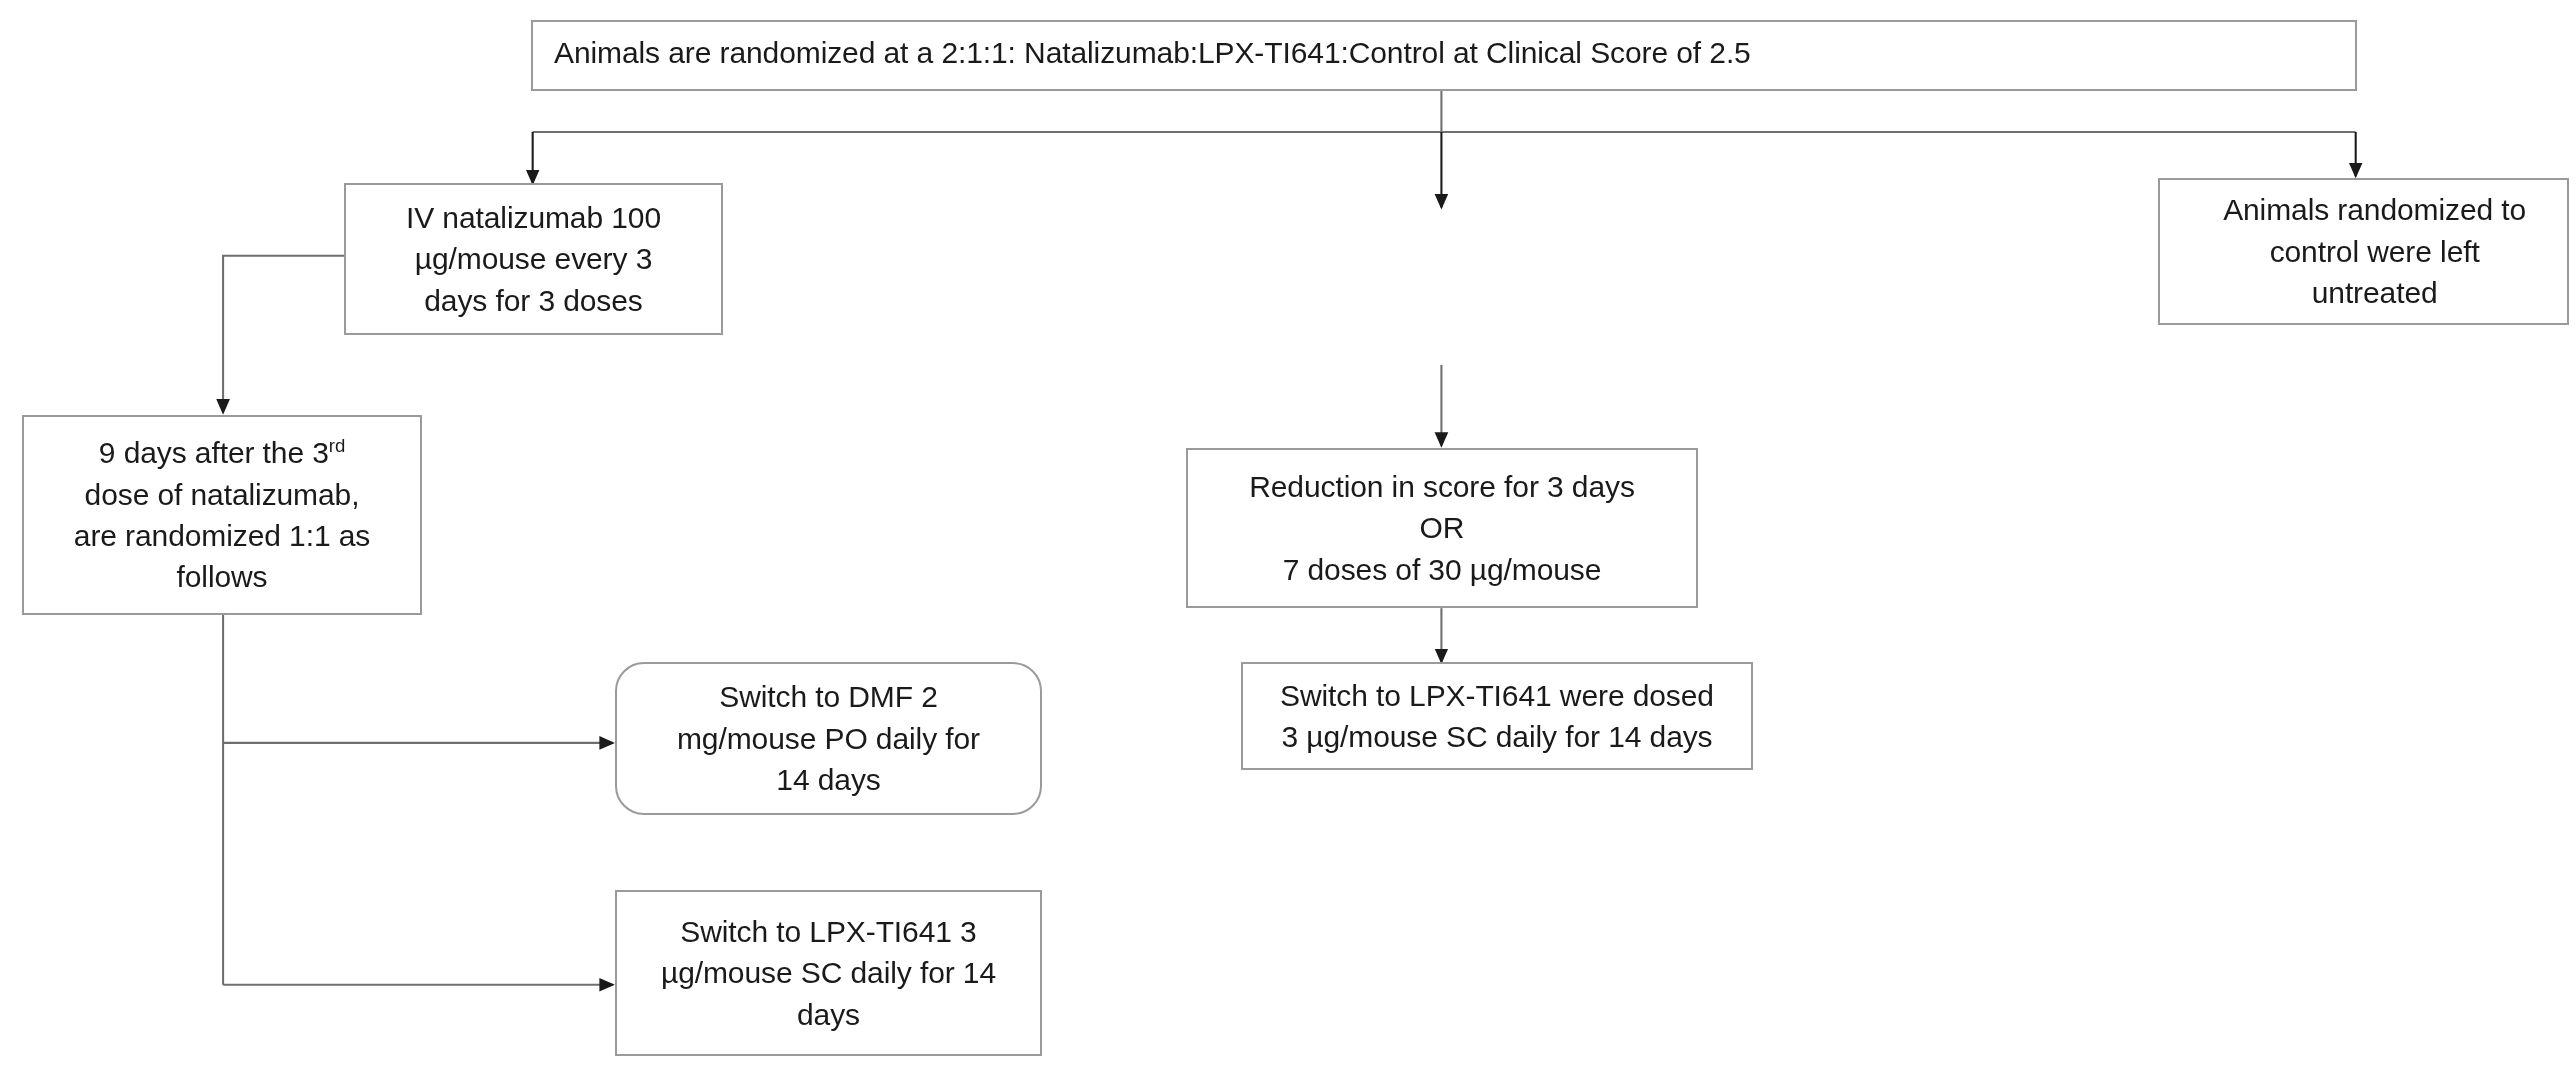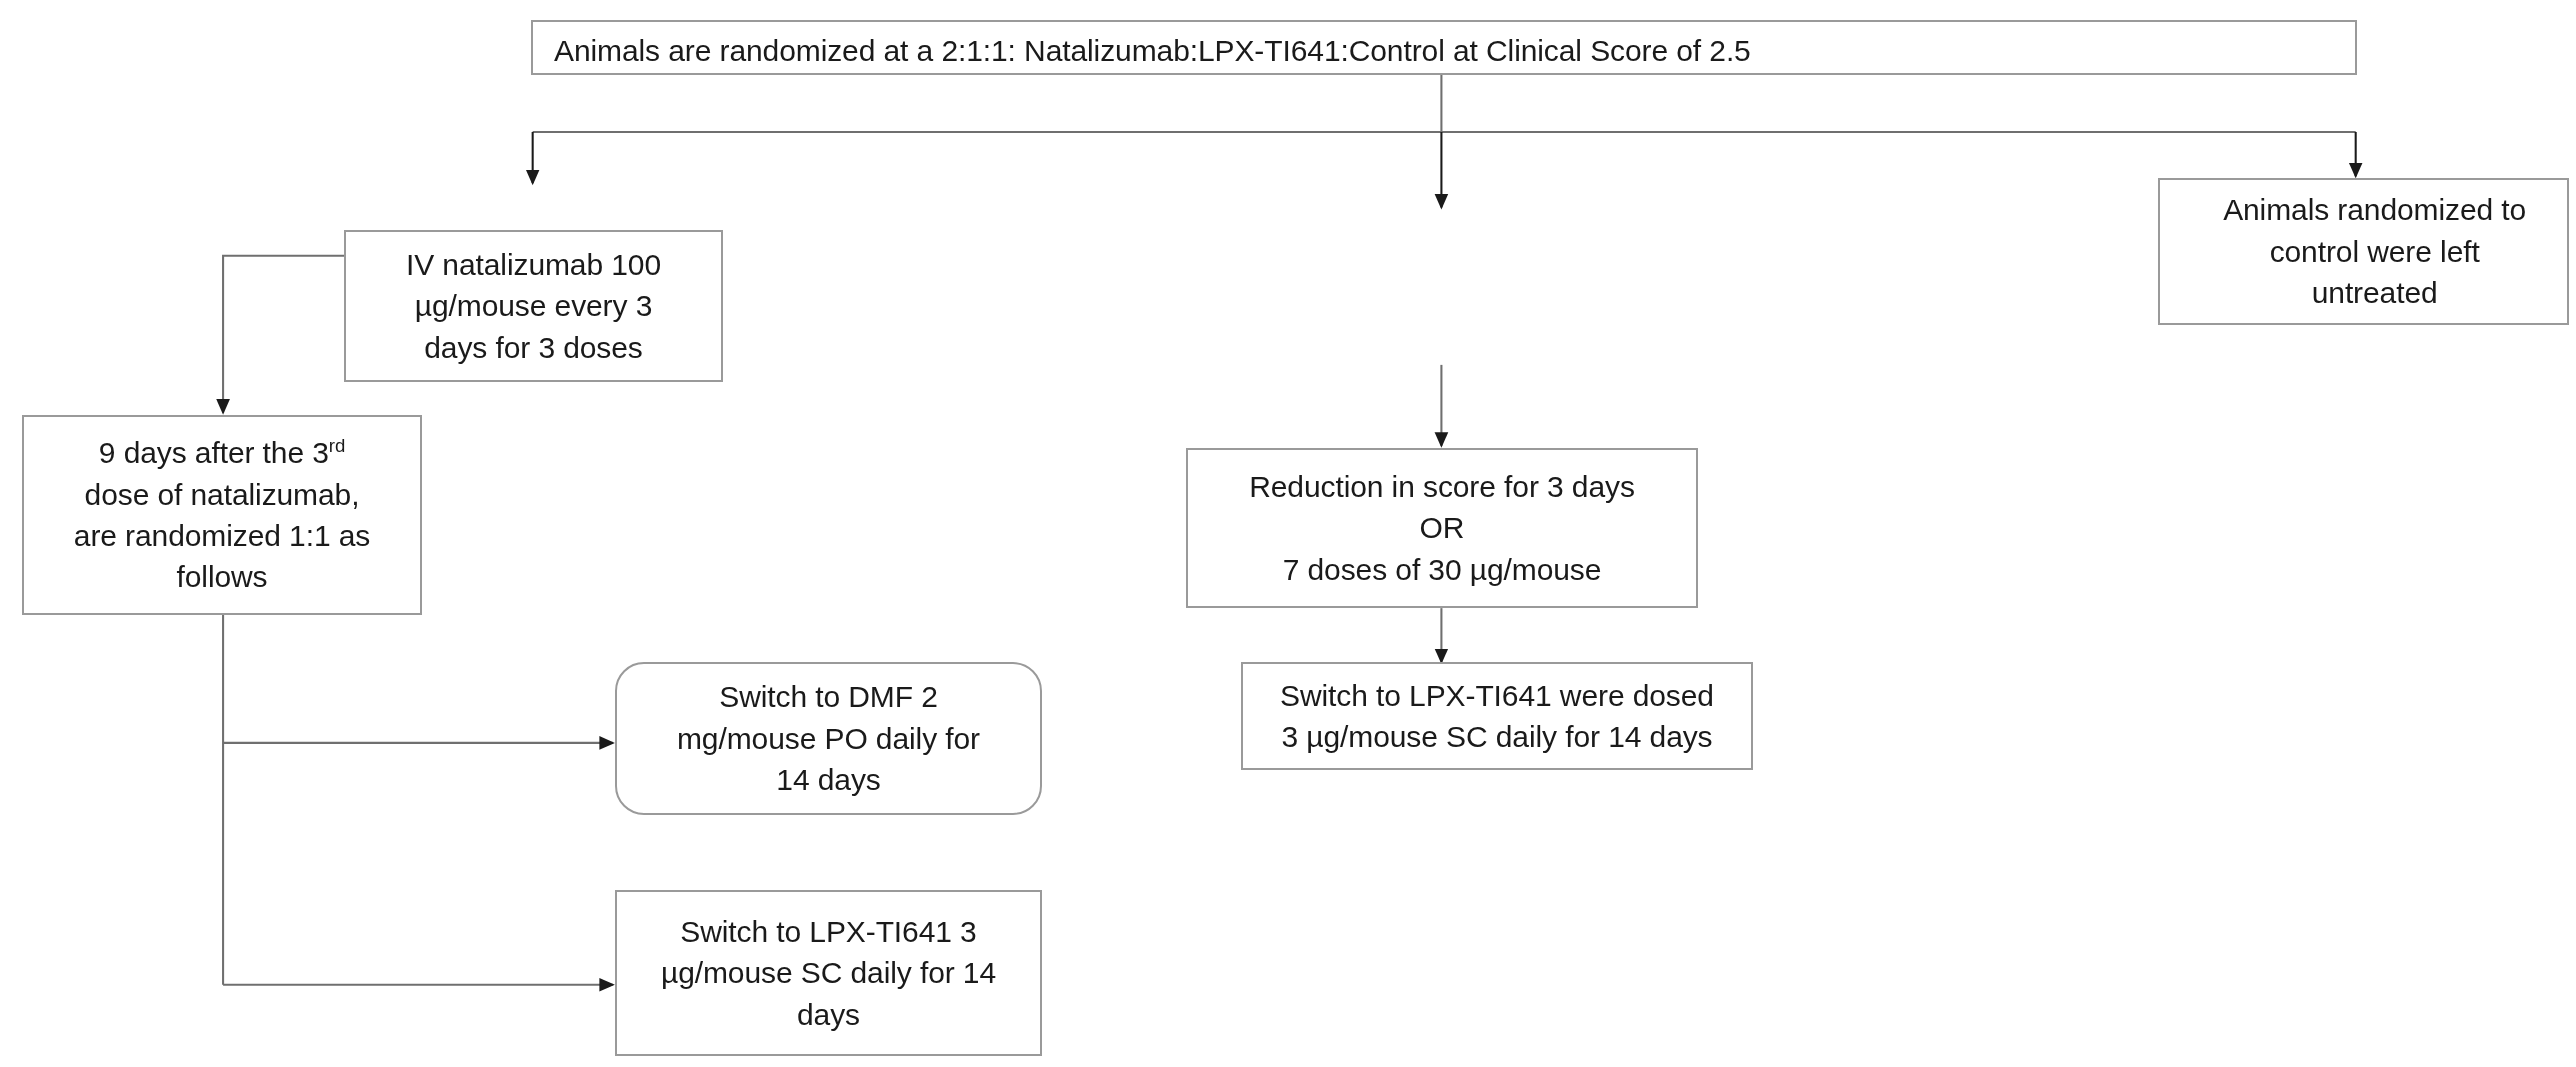--- a/index.html
+++ b/index.html
@@ -87,25 +87,25 @@
     <path d="M 322,890 L 322,1425" stroke="#6f6f6f" stroke-width="3" fill="none"></path>
 
     <path d="M 322,1075 L 886,1075" stroke="#6f6f6f" stroke-width="3" fill="none" marker-end="url(#arrow)"></path>
 
     <path d="M 322,1425 L 886,1425" stroke="#6f6f6f" stroke-width="3" fill="none" marker-end="url(#arrow)"></path>
 
     <path d="M 2085,528 L 2085,645" stroke="#6f6f6f" stroke-width="3" fill="none" marker-end="url(#arrow)"></path>
     <path d="M 2085,880 L 2085,958" stroke="#6f6f6f" stroke-width="3" fill="none" marker-end="url(#arrow)"></path>
   </svg>
 
-  <div class="node node-root" style="left:531px; top:20px; width:1826px; height:55px;align-items:center;">
+  <div class="node node-root" style="left:531px; top:20px; width:1826px; height:71px;">
     <span class="txt">Animals are randomized at a 2:1:1: Natalizumab:LPX-TI641:Control at Clinical Score of 2.5</span>
   </div>
 
-  <div class="node" style="left:344px; top:183px; width:379px; height:152px;margin-top:47px;">
+  <div class="node" style="left:344px; top:183px; width:379px; height:152px;">
     <span class="txt">IV natalizumab 100
 µg/mouse every 3
 days for 3 doses</span>
   </div>
 
   <div class="node" style="left:22px; top:415px; width:400px; height:200px;">
     <span class="txt"><span>9 days after the 3</span><sup>rd</sup><span>
 dose of natalizumab,
 are randomized 1:1 as
 follows</span></span>

